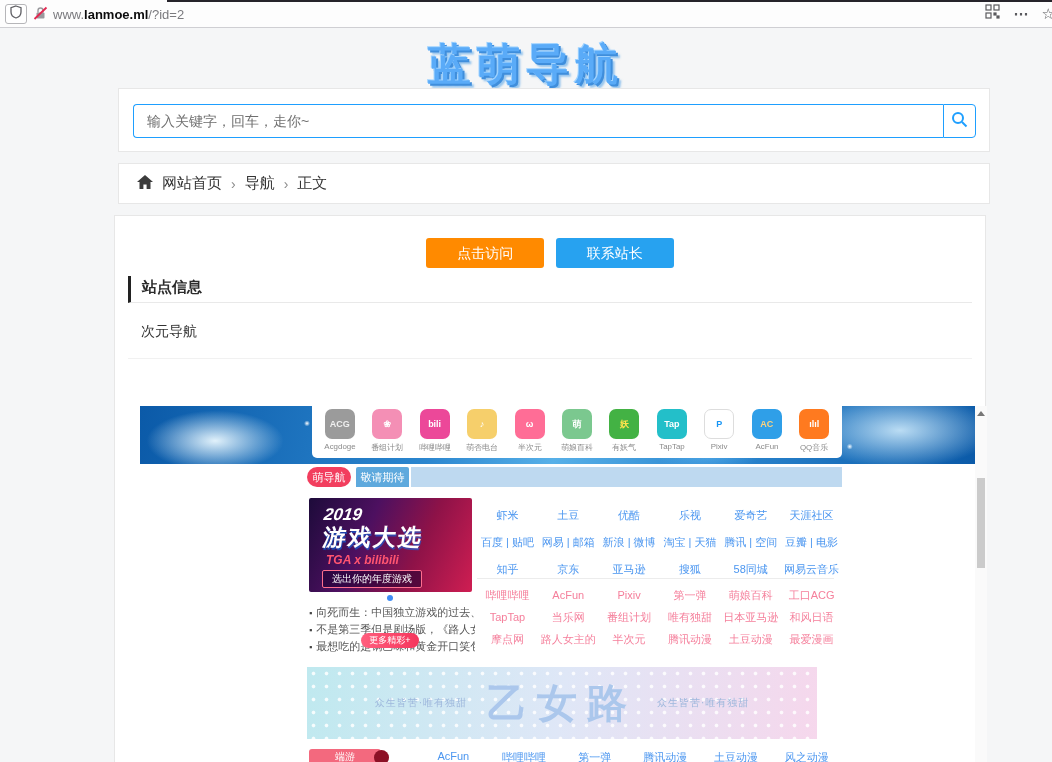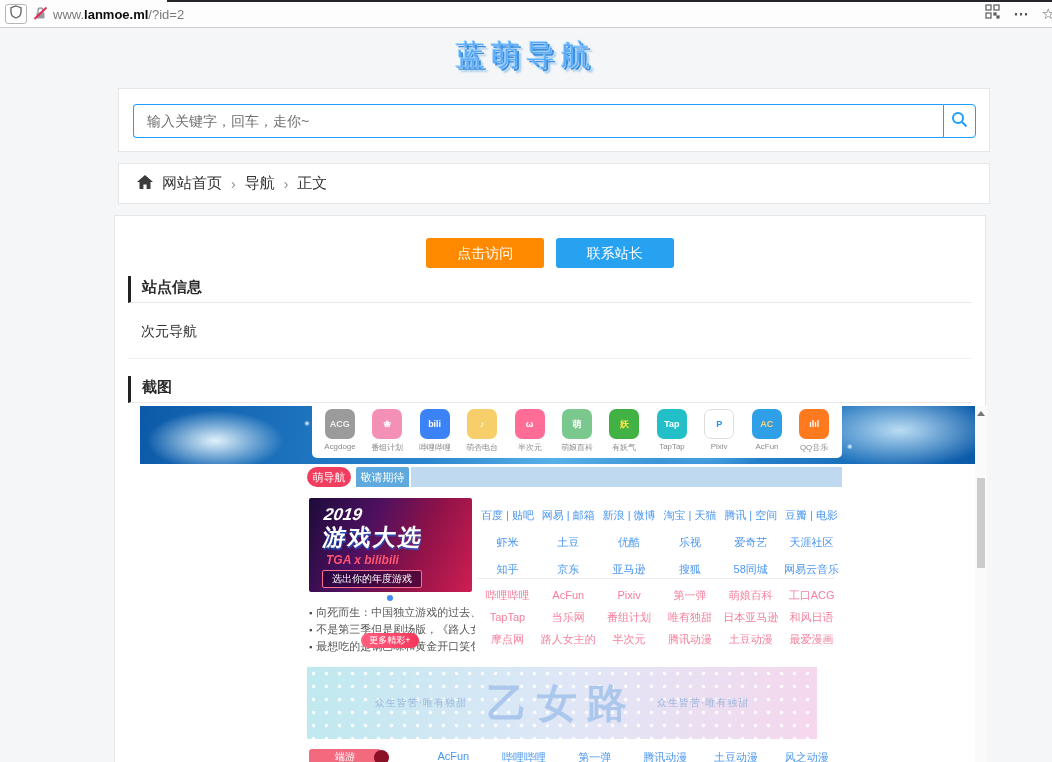--- a/index.html
+++ b/index.html
@@ -13,21 +13,21 @@
   .id-box { position:absolute; left:5px; top:4px; width:22px; height:20px; border:1px solid #b6b6b9; border-radius:3px; display:flex; align-items:center; justify-content:center; background:#fff; }
   .lock-ic { position:absolute; left:33px; top:6px; }
   .url-text { position:absolute; left:53px; top:7px; font-size:13px; color:#7a7a7e; white-space:nowrap; }
   .url-text b { color:#0c0c0d; font-weight:bold; }
   .chrome-right { position:absolute; right:0; top:0; height:27px; display:flex; align-items:center; }
   .qr-ic { margin-right:14px; }
   .more-ic { font-size:15px; color:#5a5a5e; font-weight:bold; margin-right:12px; letter-spacing:1px; }
   .star-ic { font-size:15px; color:#5a5a5e; margin-right:-3px; }
 
   
-  .site-title { position:absolute; top:36px; left:0; right:0; text-align:center; font-size:29px; font-weight:normal; letter-spacing:6px; color:#5aabf8;
+  .site-title { position:absolute; top:36px; left:0; right:0; text-align:center; font-size:43px; font-weight:bold; letter-spacing:6px; color:#5aabf8;
       text-shadow:-1px -1px 0 #9ed2ff, 2px 2px 0 #3f8edc, 4px 4px 2px rgba(72,156,230,.55); }
   .card { position:absolute; background:#fff; border:1px solid #e7e7e7; }
   #search-card { left:118px; top:88px; width:872px; height:64px; }
   .search-group { position:absolute; left:14px; right:13px; top:15px; height:34px; display:flex; }
   .search-input { flex:1; border:1px solid #1E9FFF; border-right:none; border-radius:4px 0 0 4px; padding:0 13px; font-size:14px; color:#333; outline:none; font-family:"Liberation Sans",sans-serif; }
   .search-input::placeholder { color:#6f6f6f; }
   .search-btn { width:33px; border:1px solid #1E9FFF; background:#fff; border-radius:0 4px 4px 0; display:flex; align-items:center; justify-content:center; cursor:pointer; }
 
   #crumb-card { left:118px; top:163px; width:872px; height:41px; }
   .crumb { position:absolute; left:18px; top:0; height:100%; display:flex; align-items:center; gap:9px; font-size:15px; color:#333; }
@@ -176,21 +176,20 @@
   <div class="card" id="main-card">
 
     <div class="btn-row">
       <button class="btn btn-visit" style="background: rgb(255, 138, 0);">点击访问</button>
       <button class="btn btn-contact" style="background: rgb(39, 162, 240);">联系站长</button>
     </div>
 
     <div class="sec" id="sec-info">站点信息</div>
     <div id="info-content">次元导航</div>
     <div id="info-divider"></div>
-    <div class="sec" id="sec-shot">截图</div>
 
     <div id="shot">
 
       <div class="banner">
         <div class="app-panel">
 
             <div class="app">
               <div class="app-ic" style="background: rgb(155, 155, 155); color: rgb(239, 239, 239);">
                 <span>ACG</span>
               </div>
@@ -198,21 +197,21 @@
             </div>
 
             <div class="app">
               <div class="app-ic" style="background: rgb(244, 143, 181); color: rgb(255, 255, 255);">
                 <span>❀</span>
               </div>
               <div class="app-label">番组计划</div>
             </div>
 
             <div class="app">
-              <div class="app-ic" style="background: #3b82f6; color: rgb(255, 255, 255);">
+              <div class="app-ic" style="background: #ec4899; color: rgb(255, 255, 255);">
                 <span>bili</span>
               </div>
               <div class="app-label">哔哩哔哩</div>
             </div>
 
             <div class="app">
               <div class="app-ic" style="background: rgb(246, 207, 107); color: rgb(255, 255, 255);">
                 <span>♪</span>
               </div>
               <div class="app-label">萌否电台</div>
@@ -286,36 +285,36 @@
       <div>向死而生：中国独立游戏的过去、现在…</div>
           <div>不是第三季但是剧场版，《路人女主的…</div>
           <div>最想吃的是锅巴味和黄金开口笑包子 …</div>
         </div>
       <div class="more-btn">更多精彩+</div>
 
       <div class="links links-blue">
 
           <div class="lrow">
 
+          <a>虾米</a>
+            <a>土豆</a>
+            <a>优酷</a>
+            <a>乐视</a>
+            <a>爱奇艺</a>
+            <a>天涯社区</a>
+          </div>
+
+          <div class="lrow">
+
           <a>百度 | 贴吧</a>
             <a>网易 | 邮箱</a>
             <a>新浪 | 微博</a>
             <a>淘宝 | 天猫</a>
             <a>腾讯 | 空间</a>
             <a>豆瓣 | 电影</a>
-          </div>
-
-          <div class="lrow">
-
-          <a>虾米</a>
-            <a>土豆</a>
-            <a>优酷</a>
-            <a>乐视</a>
-            <a>爱奇艺</a>
-            <a>天涯社区</a>
           </div>
 
           <div class="lrow">
 
           <a>知乎</a>
             <a>京东</a>
             <a>亚马逊</a>
             <a>搜狐</a>
             <a>58同城</a>
             <a>网易云音乐</a>

